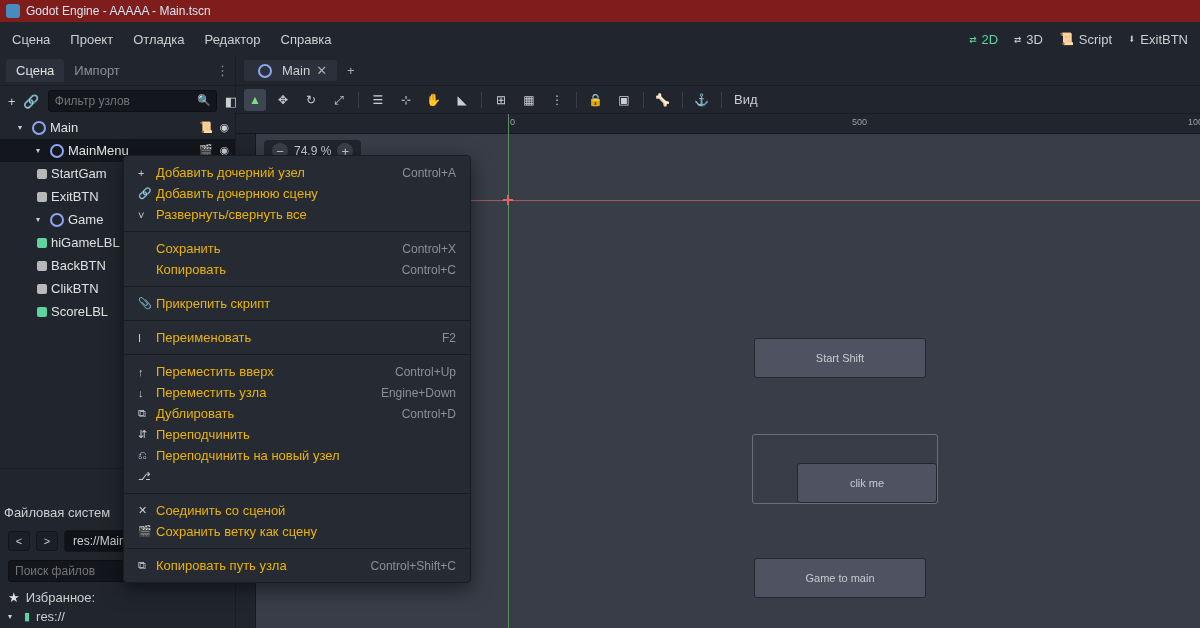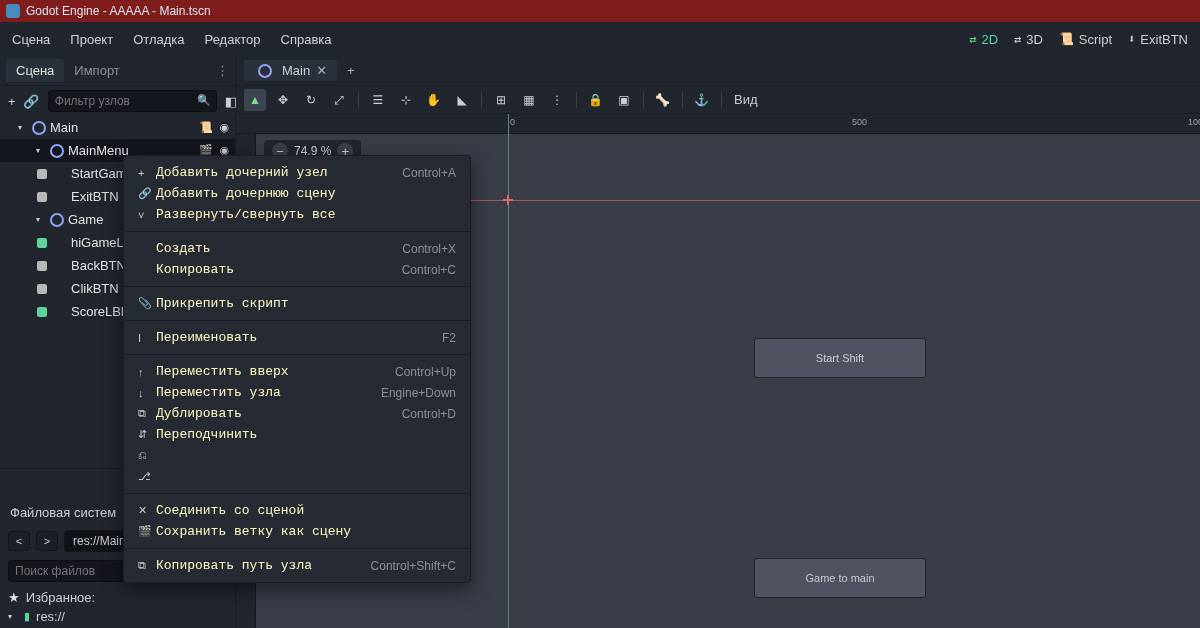--- a/index.html
+++ b/index.html
@@ -26,32 +26,32 @@
 .tb-ic { color: #cdced0; cursor: pointer; font-size: 13px; }
 .filter-input { flex: 1; background: #13161c; border: 1px solid #0e1014; border-radius: 3px; color: #7a7e86; padding: 3px 6px; font-size: 12px; }
 .filter-wrap { flex: 1; position: relative; }
 .filter-wrap .search-ic { position: absolute; right: 6px; top: 4px; color: #8a8f98; font-size: 11px; }
 
 .tree { padding: 0; }
 .tree-row { display: flex; align-items: center; height: 23px; padding: 0 6px; cursor: pointer; }
 .tree-row.sel { background: #13161c; }
 .tr-indent-1 { padding-left: 18px; }
 .tr-indent-2 { padding-left: 36px; }
-.tr-indent-3 { padding-left: 33px; gap: 20px; }
+.tr-indent-3 { padding-left: 33px; }
 .tr-chev { width: 10px; color: #cdced0; font-size: 8px; }
 .tr-ic { width: 14px; height: 14px; margin: 0 4px; border-radius: 7px; display: inline-flex; align-items: center; justify-content: center; font-size: 9px; }
 .ic-circle-blue { border: 2px solid #8da5f3; }
 .ic-ctl-green { background: #5dd39e; border-radius: 2px; width: 10px; height: 10px; }
 .ic-gray-rect { background: #b8b8b8; border-radius: 2px; width: 10px; height: 10px; }
 .tr-label { flex: 1; color: #e0e0e0; white-space: nowrap; overflow: hidden; }
 .tr-right { margin-left: auto; display: flex; gap: 6px; color: #cdced0; }
 .tr-right span { font-size: 11px; }
 
 .fs-panel { border-top: 1px solid #1a1d24; margin-top: auto; }
-.fs-head { padding: 6px 10px; color: #cdced0; margin-top: 30px; }
+.fs-head { padding: 6px 4px; color: #cdced0; margin-top: 30px; }
 .fs-path { display: flex; align-items: center; gap: 6px; padding: 4px 8px; }
 .fs-path button { background: #1b1f27; border: 1px solid #13161c; color: #cdced0; width: 22px; height: 20px; border-radius: 3px; cursor: pointer; font-size: 11px; }
 .fs-path .crumb { background: #0f1217; border: 1px solid #13161c; border-radius: 3px; padding: 3px 8px; color: #cdced0; font-size: 12px; flex: 1; white-space: nowrap; overflow: hidden; }
 .fs-search { padding: 4px 8px; }
 .fs-search input { width: 100%; background: #13161c; border: 1px solid #0e1014; border-radius: 3px; color: #7a7e86; padding: 3px 6px; font-size: 12px; }
 .fs-tree { padding: 2px 8px; }
 .fs-row { display: flex; align-items: center; gap: 6px; padding: 2px 0; }
 .star-ic { color: #e0e0e0; }
 .folder-ic { color: #5dd39e; font-size: 11px; }
 
@@ -82,21 +82,21 @@
 .origin::before { left: 4px; top: 0; width: 2px; height: 10px; }
 .origin::after { top: 4px; left: 0; height: 2px; width: 10px; }
 
 .ui-btn { position: absolute; background: #4f5361; border: 1px solid #24262e; color: #c8cad0; font-size: 11px; display: flex; align-items: center; justify-content: center; border-radius: 3px; }
 .ui-btn.outer { background: transparent; border: 1px solid #6a6e7a; padding: 0; }
 .ui-btn.inner { position: relative; }
 
 .ctx-menu { position: absolute; left: 123px; top: 155px; width: 348px; background: #262b33; border: 1px solid #1a1d24; border-radius: 4px; box-shadow: 0 6px 20px rgba(0,0,0,0.5); padding: 6px 0; z-index: 100; }
 .ctx-item { display: flex; align-items: center; height: 21px; padding: 0 14px; cursor: pointer; }
 .ctx-ic { width: 18px; color: #c8cad0; font-size: 11px; }
-.ctx-label { flex: 1; color: #fef9c3; font-family: Liberation Mono, monospace; }
+.ctx-label { flex: 1; color: #eab308; }
 .ctx-sc { color: #8a8f98; font-size: 12px; }
 .ctx-sep { height: 1px; background: #1a1d24; margin: 6px 0; }
 </style>
 </head>
 <body>
 
 <div class="titlebar">
   <span class="logo"></span>
   <span>Godot Engine - AAAAA - Main.tscn</span>
 </div>
@@ -269,20 +269,25 @@
 
       <div class="canvas">
         <div class="axis-v"></div>
         <div class="axis-h"></div>
         <div class="origin"></div>
 
         <div class="ui-btn" style="left:518px;top:224px;width:172px;height:40px">
             <span>Start Shift</span>
           </div>
 
+        <div class="ui-btn outer" style="left:516px;top:320px;width:186px;height:70px">
+          <div class="ui-btn inner" style="left:22px;top:14px;width:140px;height:40px">
+              <span>clik me</span>
+            </div>
+        </div>
 
         <div class="ui-btn" style="left:518px;top:444px;width:172px;height:40px">
             <span>Game to main</span>
           </div>
       </div>
     </div>
   </div>
 </div>
 
 <div class="ctx-menu" id="ctx">
@@ -297,21 +302,21 @@
       <span class="ctx-sc"></span>
     </div>
     <div class="ctx-item">
       <span class="ctx-ic">˅</span>
       <span class="ctx-label">Развернуть/свернуть все</span>
       <span class="ctx-sc"></span>
     </div>
     <div class="ctx-sep"></div>
     <div class="ctx-item">
       <span class="ctx-ic"></span>
-      <span class="ctx-label">Создать</span>
+      <span class="ctx-label">Сохранить</span>
       <span class="ctx-sc">Control+X</span>
     </div>
     <div class="ctx-item">
       <span class="ctx-ic"></span>
       <span class="ctx-label">Копировать</span>
       <span class="ctx-sc">Control+C</span>
     </div>
     <div class="ctx-sep"></div>
     <div class="ctx-item">
       <span class="ctx-ic">📎</span>
@@ -340,20 +345,21 @@
       <span class="ctx-label">Дублировать</span>
       <span class="ctx-sc">Control+D</span>
     </div>
     <div class="ctx-item">
       <span class="ctx-ic">⇵</span>
       <span class="ctx-label">Переподчинить</span>
       <span class="ctx-sc"></span>
     </div>
     <div class="ctx-item">
       <span class="ctx-ic">⎌</span>
+      <span class="ctx-label">Переподчинить на новый узел</span>
       <span class="ctx-sc"></span>
     </div>
     <div class="ctx-item">
       <span class="ctx-ic">⎇</span>
       <span class="ctx-sc"></span>
     </div>
     <div class="ctx-sep"></div>
     <div class="ctx-item">
       <span class="ctx-ic">✕</span>
       <span class="ctx-label">Соединить со сценой</span>

